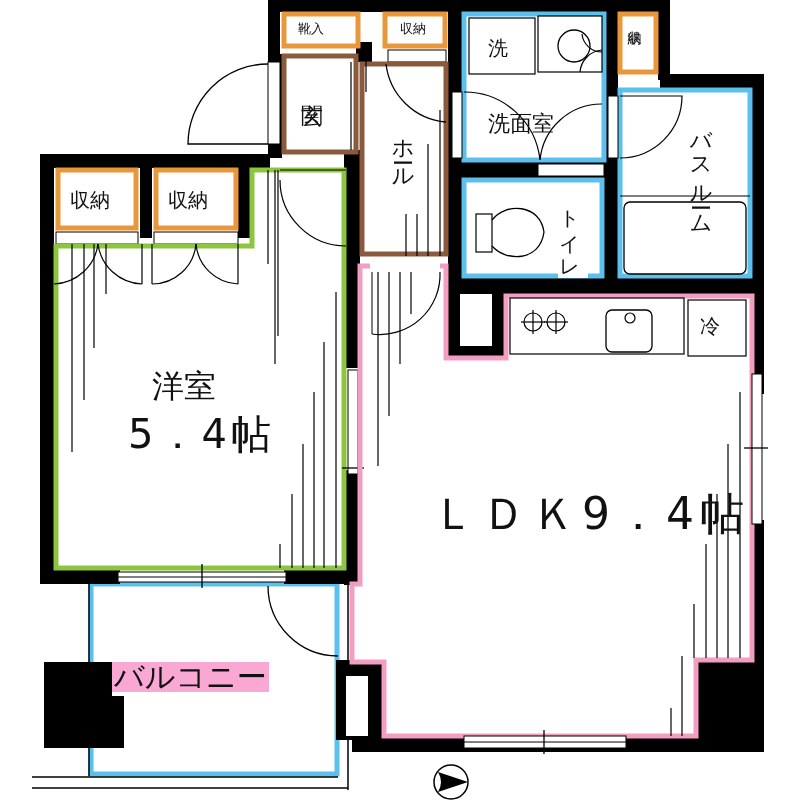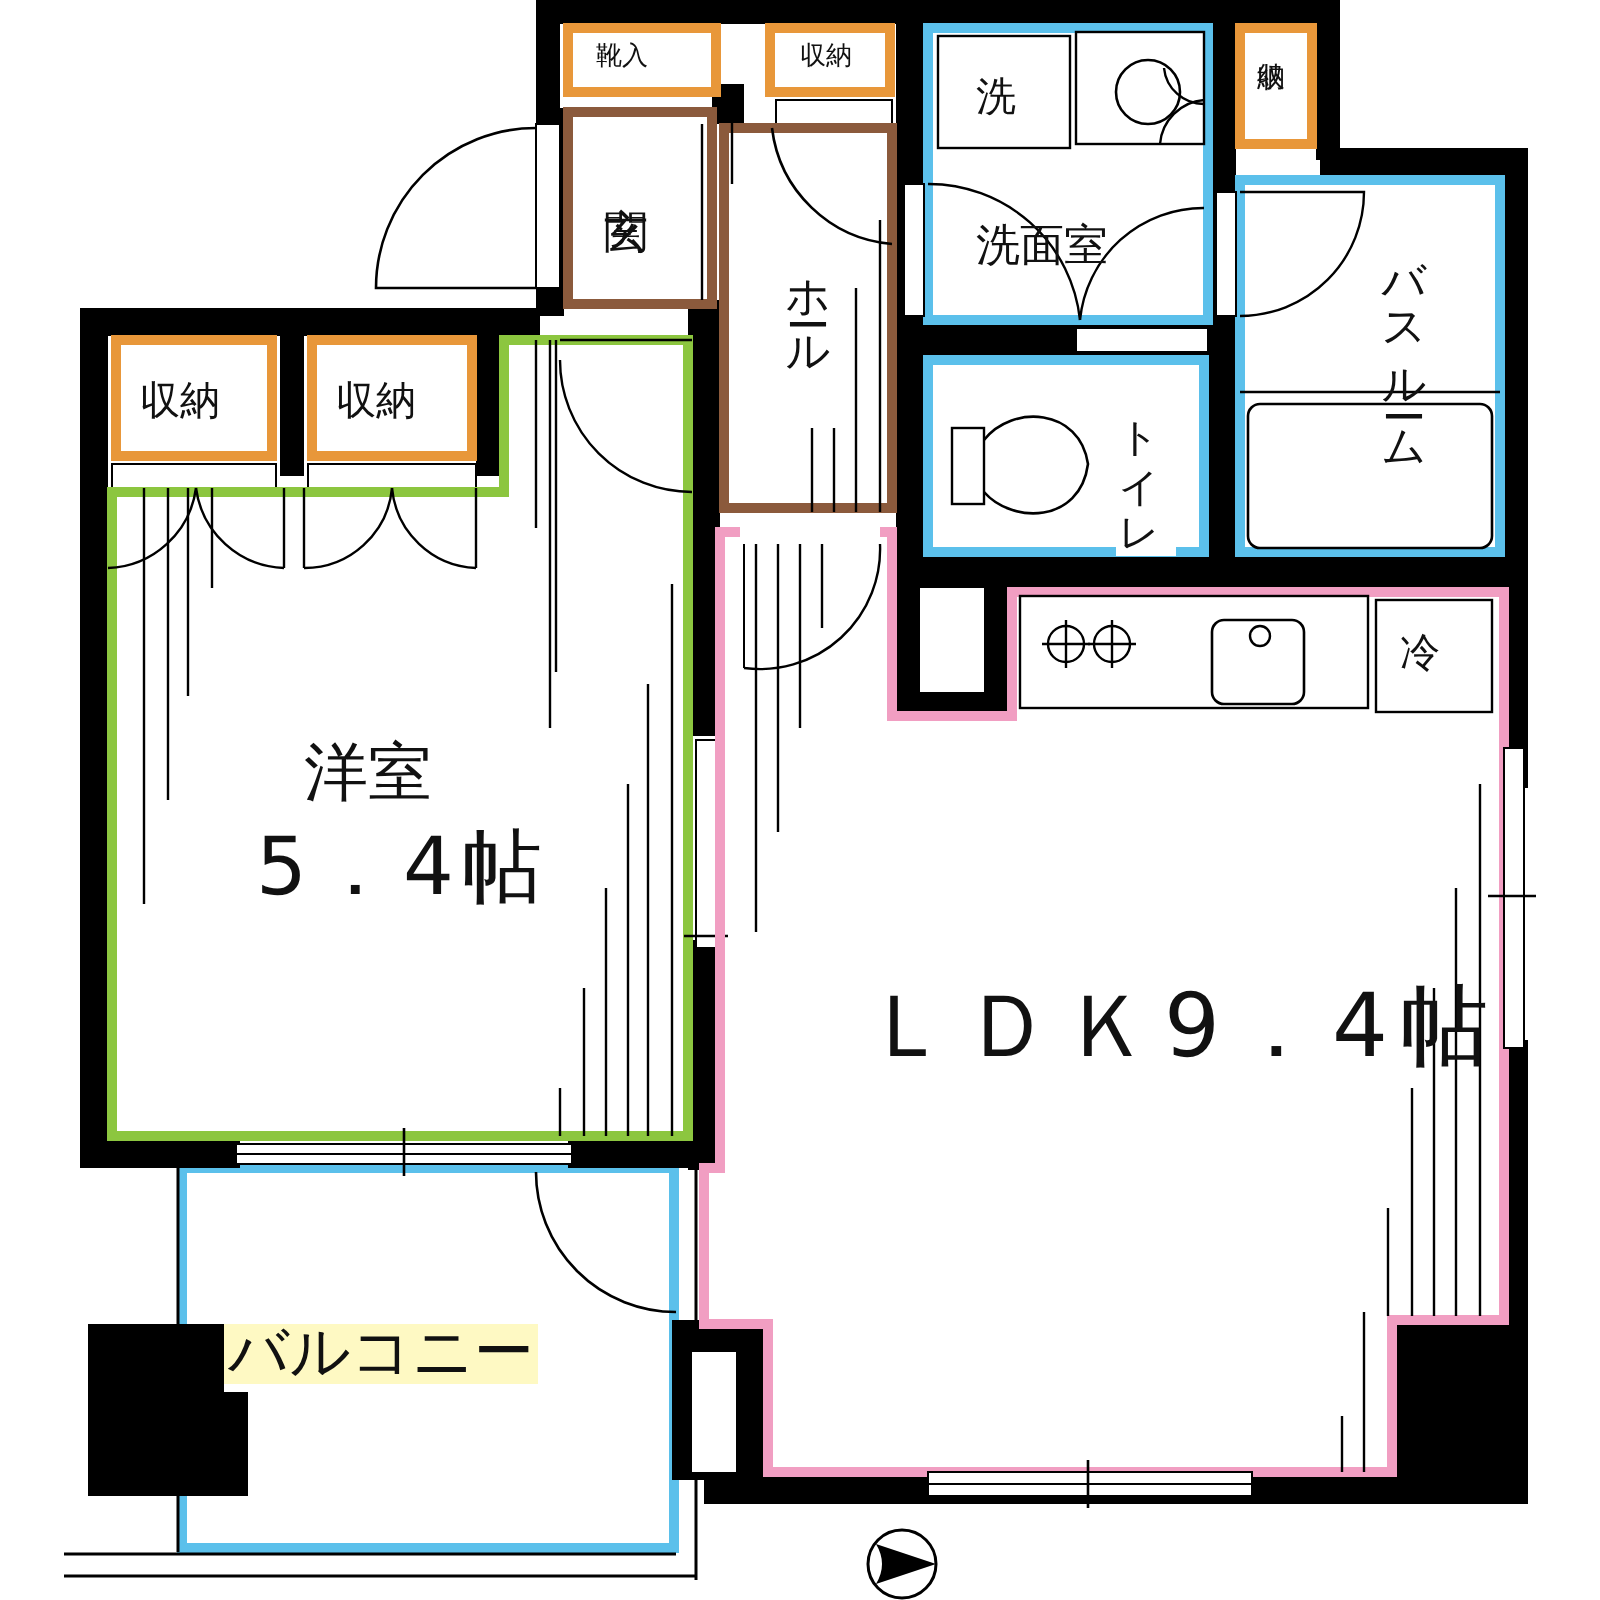--- a/index.html
+++ b/index.html
@@ -217,13 +217,13 @@
 <div class="lbl vert" style="left:392px;top:124px;font-size:22px;">ホール</div>
 <div class="lbl" style="left:488px;top:113px;font-size:22px;">洗面室</div>
 <div class="lbl vert" style="left:690px;top:116px;font-size:22px;">バスルーム</div>
 <div class="lbl vert" style="left:560px;top:196px;font-size:20px;">トイレ</div>
 <div class="lbl" style="left:70px;top:190px;font-size:20px;">収納</div>
 <div class="lbl" style="left:168px;top:190px;font-size:20px;">収納</div>
 <div class="lbl" style="left:152px;top:344px;font-size:32px;margin-top:26px;">洋室</div>
 <div class="lbl" style="left:128px;top:414px;font-size:40px;letter-spacing:4px;">5．4帖</div>
 <div class="lbl" style="left:700px;top:316px;font-size:20px;">冷</div>
 <div class="lbl" style="left:432px;top:492px;font-size:44px;letter-spacing:6px;">ＬＤＫ9．4帖</div>
-<div class="lbl" style="left:112px;top:662px;font-size:30px;background:#fef9c3;padding:0 2px;">バルコニー</div>
+<div class="lbl" style="left:112px;top:662px;font-size:30px;background:#f9a8d4;padding:0 2px;">バルコニー</div>
 
 </body></html>

